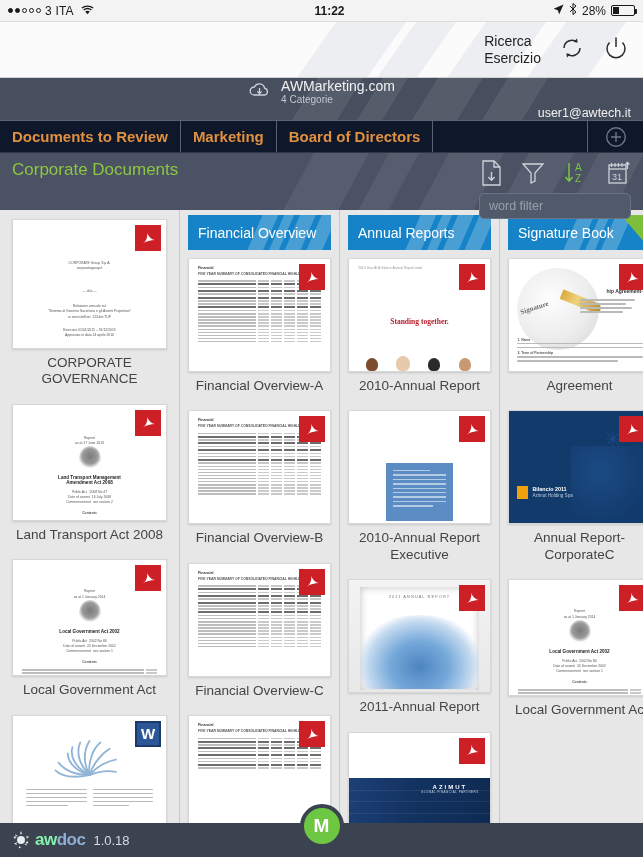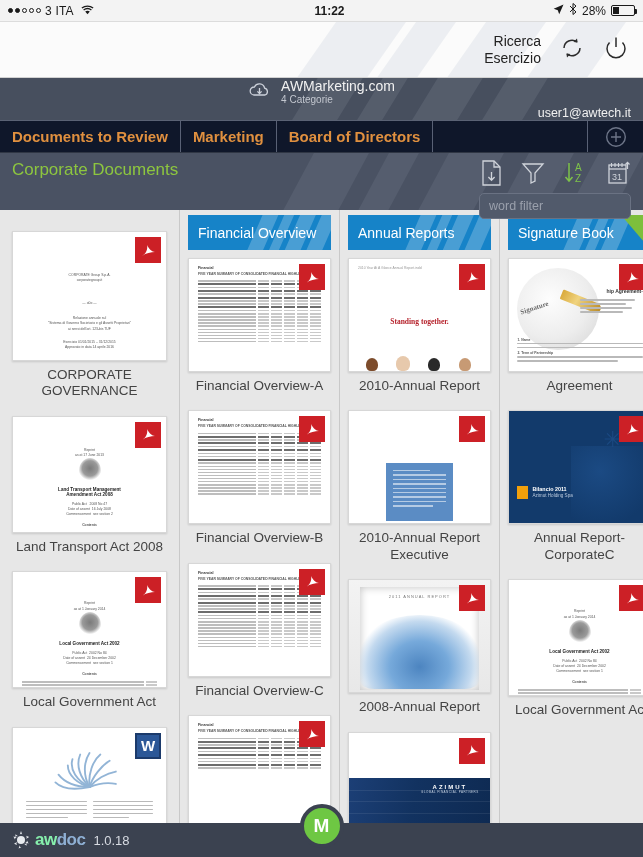--- a/index.html
+++ b/index.html
@@ -47,21 +47,21 @@
 
   
   #top-bar {
     height: 56px; background: #fbfbfb; position: relative; overflow: hidden;
     display: flex; align-items: center; justify-content: flex-end;
     padding-right: 14px; gap: 18px;
     border-bottom: 1px solid #d2d2d2;
   }
   #top-bar .pattern { position: absolute; inset: 0; opacity: .10; pointer-events: none; }
   .search-label {
-    font-size: 14px; color: #222; line-height: 1.18; text-align: right;
+    font-size: 14px; color: #222; line-height: 1.18; text-align: left;
     position: relative; z-index: 2;
   }
   .topbtn { position: relative; z-index: 2; cursor: pointer; }
 
   
   #account-bar {
     height: 42px; background: #474f5e; position: relative; overflow: hidden;
     display: flex; align-items: center; padding: 0 12px; color: #fff; flex-direction: column;
   }
   #account-bar .pattern { position: absolute; inset: 0; opacity: .10; pointer-events: none; }
@@ -119,21 +119,21 @@
     display: flex; background: #e3e3e3; overflow: hidden;
   }
   .column {
     width: 160px; flex: 0 0 160px;
     border-right: 1px solid #c9c9c9;
     background: #e7e7e7;
     overflow: hidden;
     position: relative;
     padding: 0 8px;
   }
-  .column.first { width: 180px; flex: 0 0 180px; padding: 16px 12px; }
+  .column.first { width: 180px; flex: 0 0 180px; padding: 4px 12px; }
 
   .col-header {
     height: 35px; margin: 5px 0 8px 0; background: #1683c8;
     color: #ffffff; font-size: 14px;
     display: flex; align-items: center; padding-left: 10px;
     position: relative; overflow: hidden; cursor: pointer;
   }
   .col-header .pattern { position: absolute; inset: 0; opacity: .22; pointer-events: none; }
   .col-header span { position: relative; z-index: 2; }
   .col-header .green-corner {
@@ -1278,21 +1278,21 @@
           <div class="wc-inner"></div>
           <div class="wc-title">2011 ANNUAL REPORT</div>
           <div class="wc-cloud"></div>
         </div>
         <div class="badge pdf">
           <svg width="17" height="17" viewBox="0 0 17 17">
               <path d="M2 14c4-2 6-7 5-11 2 4 5 7 8 7-4 0-9 1-13 4z" fill="#fff"></path>
             </svg>
         </div>
       </div>
-      <div class="doc-label">2008-Annual Report</div>
+      <div class="doc-label">2011-Annual Report</div>
     </div>
 
     <div class="doc-item">
       <div class="doc-thumb" style="height:114px">
         <div class="azimut-cover">
           <div class="azimut-band">
             <div class="stripe" style="top:18%"></div>
               <div class="stripe" style="top:34%"></div>
             <div class="stripe" style="top:52%"></div>
           </div>

